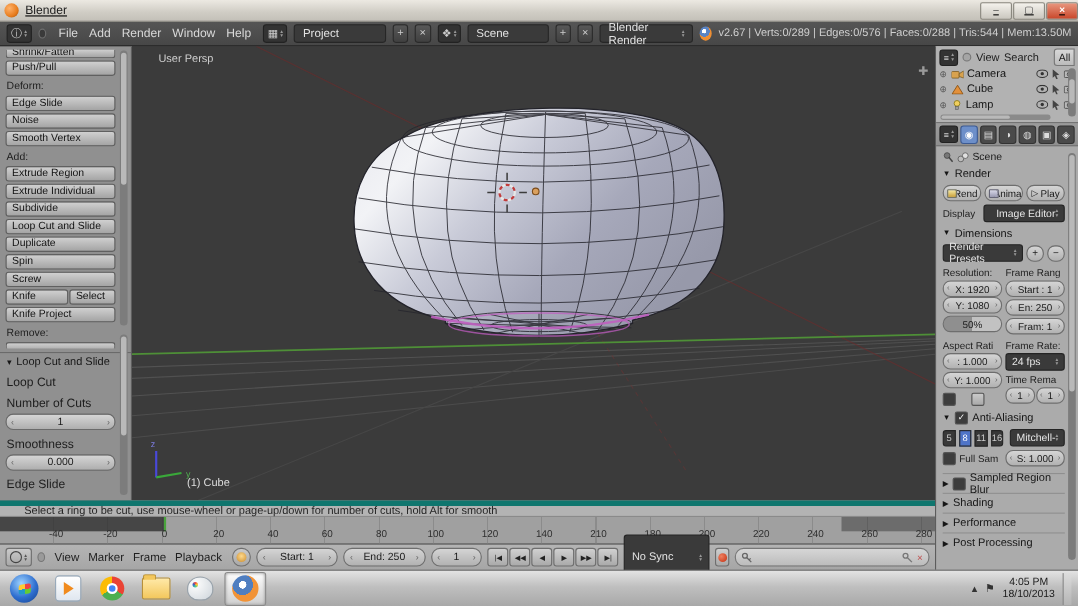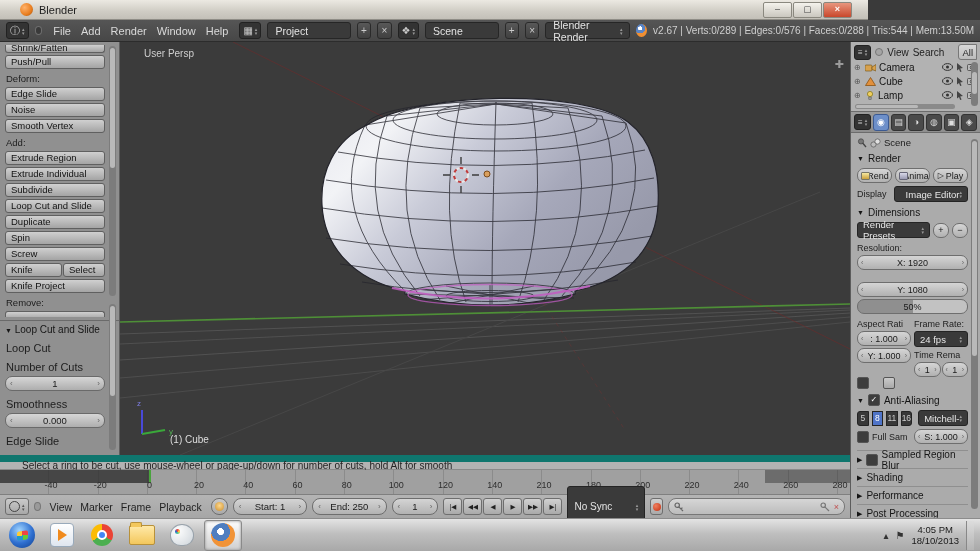--- a/index.html
+++ b/index.html
@@ -1,21 +1,21 @@
 <!DOCTYPE html>
 <html><head>
 <meta charset="utf-8">
 <style>
   html,body{margin:0;padding:0;background:#222;}
   #screen{position:relative;width:980px;height:551px;overflow:hidden;
     font-family:"Liberation Sans",sans-serif;-webkit-font-smoothing:antialiased;background:#3a3a3a;}
   
-  #titlebar{position:absolute;left:0;top:0;width:868px;height:20px;
+  #titlebar{position:absolute;left:0;top:0;width:980px;height:20px;
     background:linear-gradient(#ece9e2,#cfccc4 60%,#c3c0b8);border-bottom:1px solid #8f8d86;
-    display:flex;align-items:center;padding:0 16px;box-sizing:border-box;}
+    display:flex;align-items:center;padding:0 0;box-sizing:border-box;text-decoration:underline;}
   .tb-ico{width:13px;height:13px;border-radius:50%;
     background:radial-gradient(circle at 35% 35%,#ffb26b,#e87d1e 60%,#9c4a05);margin:0 6px 0 4px;}
   #titlebar .title{font-size:11px;color:#1d1d1d;}
   #winbtns{margin-left:auto;display:flex;gap:1px;}
   .winbtn{width:27px;height:14px;border:1px solid #8a887f;border-radius:2px;
     background:linear-gradient(#f4f2ec,#cac7bf);font-size:9px;line-height:12px;text-align:center;color:#444;}
   .winbtn.close{background:linear-gradient(#e8967e,#c9472b);color:#fff;font-weight:bold;}
   
   #infobar{position:absolute;left:0;top:20px;width:980px;height:22px;background:linear-gradient(#555,#474747);
     border-bottom:1px solid #2c2c2c;display:flex;align-items:center;gap:6px;padding:0 6px;box-sizing:border-box;}
@@ -50,21 +50,21 @@
   .ophdr{font-size:10px;color:#161616;margin:3px 0 6px 0;}
   .oplabel{font-size:11px;color:#1d1d1d;margin:7px 1px 3px 1px;}
   .ofield{height:13px;background:linear-gradient(#d6d6d6,#aeaeae);border:1px solid #6a6a6a;border-radius:7px;
     font-size:9.5px;color:#1a1a1a;display:flex;align-items:center;justify-content:center;position:relative;margin-bottom:2px;}
   .ofield .al{position:absolute;left:4px;color:#666;font-size:8px;}
   .ofield .ar{position:absolute;right:4px;color:#666;font-size:8px;}
   .vscroll{position:absolute;width:7px;border-radius:4px;background:#7c7c7c;}
   .vthumb{position:absolute;left:1px;width:5px;border-radius:3px;background:#b9b9b9;}
   
   #statusbar{position:absolute;left:0;top:413px;width:850px;height:15px;background:#b3b3b3;
-    border-top:7px solid #0f766e;border-bottom:1px solid #8a8a8a;display:flex;align-items:center;box-sizing:border-box;}
+    border-top:5px solid #0f766e;border-bottom:1px solid #8a8a8a;display:flex;align-items:center;box-sizing:border-box;}
   #statusbar span{font-size:10px;color:#242424;margin-left:22px;white-space:nowrap;}
   #tl-ruler{position:absolute;left:0;top:428px;width:850px;height:24px;background:#a0a0a0;
     background-image:repeating-linear-gradient(90deg,transparent 0 48.3px,#8b8b8b 48.3px 49.3px);}
   #tl-dark-l{position:absolute;left:0;top:0;width:150px;height:13px;background:rgba(45,45,45,.78);}
   #tl-dark-r{position:absolute;left:765px;top:0;width:85px;height:13px;background:rgba(45,45,45,.45);}
   #playhead{position:absolute;left:149px;top:0;width:2px;height:13px;background:#49a33c;}
   #ticks{position:absolute;left:31px;top:10px;width:829px;display:flex;justify-content:space-between;}
   #ticks span{width:40px;text-align:center;font-size:9px;color:#2e2e2e;}
   #tl-header{position:absolute;left:0;top:452px;width:850px;height:24px;background:linear-gradient(#b4b4b4,#a6a6a6);
     border-top:1px solid #7f7f7f;display:flex;align-items:center;gap:5px;padding:0 5px;box-sizing:border-box;}
@@ -597,44 +597,62 @@
               <span>▴</span>
               <span>▾</span>
             </span>
         </span>
         <span class="pf" style="flex:0 0 14px;">+</span>
         <span class="pf" style="flex:0 0 14px;">−</span>
       </div>
       <div class="prow" style="align-items:flex-start;">
         <div class="pcol">
           <div class="plab">Resolution:</div>
-          <div class="pf" style="margin-bottom:12px;">
+          <div class="pf" style="margin-bottom:0;">
               <span class="al">‹</span>
               <span>X: 1920</span>
               <span class="ar">›</span>
             </div>
           <div class="pf" style="margin-bottom:2px;">
               <span class="al">‹</span>
               <span>Y: 1080</span>
               <span class="ar">›</span>
             </div>
           <div class="pf slider">
               <span>50%</span>
             </div>
         </div>
+        <div class="pcol">
+          <div class="plab">Frame Rang</div>
+          <div class="pf" style="margin-bottom:2px;">
+              <span class="al">‹</span>
+              <span>Start : 1</span>
+              <span class="ar">›</span>
+            </div>
+          <div class="pf" style="margin-bottom:2px;">
+              <span class="al">‹</span>
+              <span>En: 250</span>
+              <span class="ar">›</span>
+            </div>
+          <div class="pf">
+              <span class="al">‹</span>
+              <span>Fram: 1</span>
+              <span class="ar">›</span>
+            </div>
+        </div>
       </div>
       <div class="prow" style="align-items:flex-start;">
         <div class="pcol">
           <div class="plab">Aspect Rati</div>
           <div class="pf" style="margin-bottom:2px;align-items:center;">
               <span class="al">‹</span>
               <span>: 1.000</span>
               <span class="ar">›</span>
             </div>
-          <div class="pf" style="margin-bottom:14px;">
+          <div class="pf" style="margin-bottom:4px;">
               <span class="al">‹</span>
               <span>Y: 1.000</span>
               <span class="ar">›</span>
             </div>
           <div style="display:flex;gap:14px;">
             <span class="cb dark"></span>
             <span class="cb"></span>
           </div>
         </div>
         <div class="pcol">

